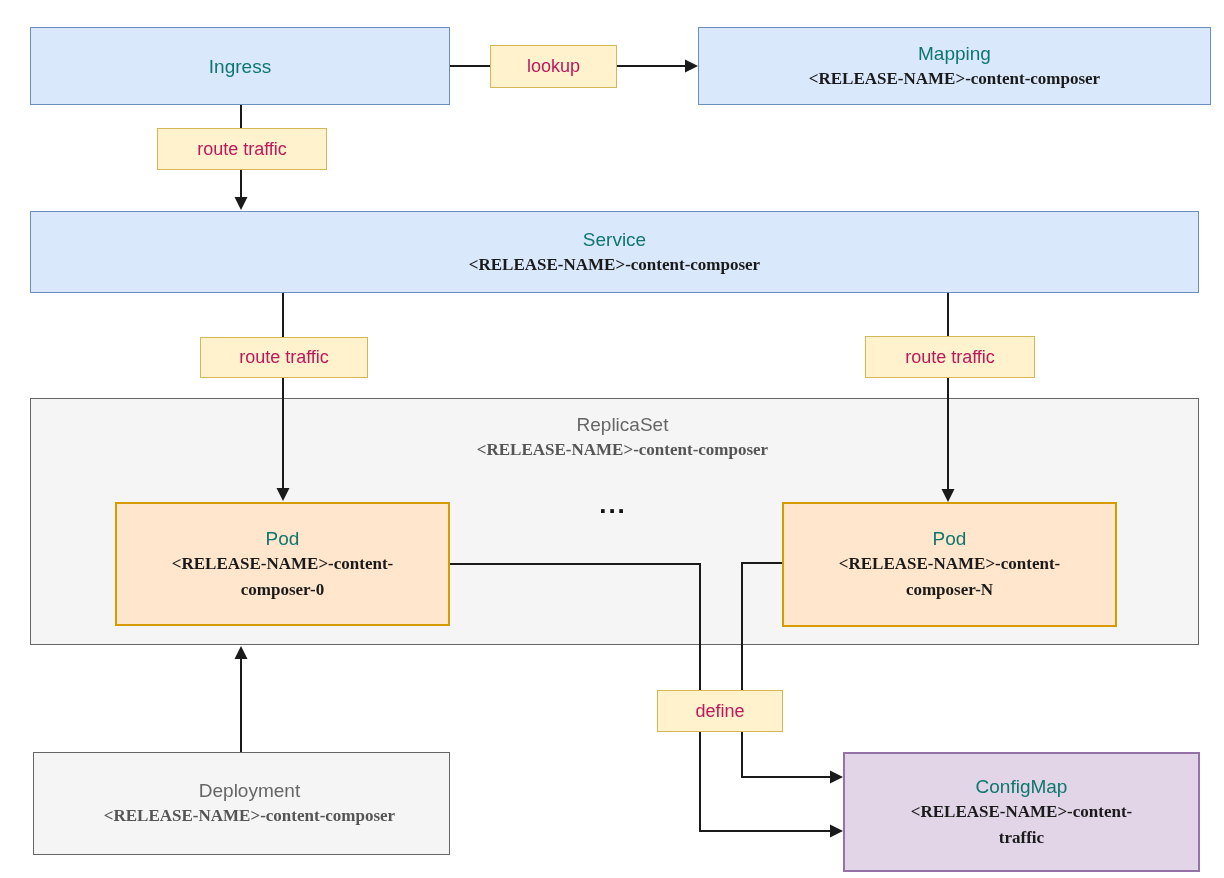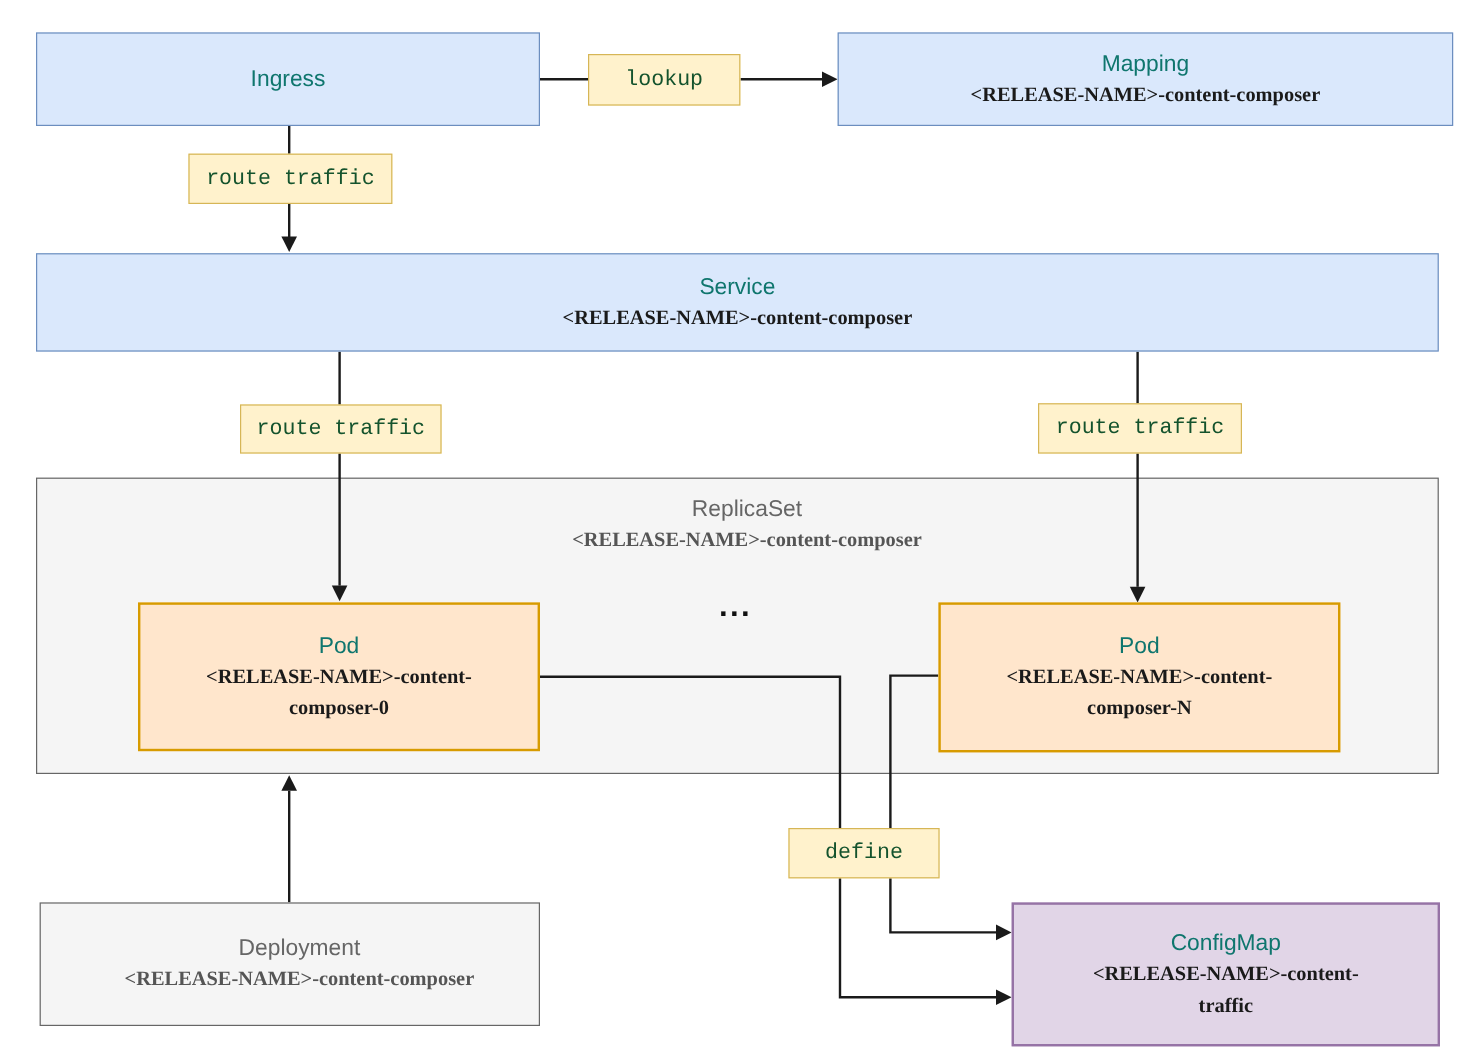--- a/index.html
+++ b/index.html
@@ -24,21 +24,21 @@
   .node.gray .title   { color:#666666; }
   .node.gray .subline { color:#555555; }
   .node.container { z-index:0; justify-content:flex-start; padding-top:13px; }
   .edges { position:absolute; left:0; top:0; width:1224px; height:878px; z-index:1; }
   .edges path { stroke:var(--edge,#1a1a1a); stroke-width:2; fill:none; }
   .edges polygon { fill:var(--edge,#1a1a1a); stroke:none; }
   .elabel {
     position:absolute; z-index:3; box-sizing:border-box;
     background:var(--label-fill,#fff2cc); border:1.5px solid var(--label-border,#d6b656);
     display:flex; align-items:center; justify-content:center;
-    font-size:18px; color:#14532d; white-space:nowrap;font-family:Liberation Mono, monospace;
+    font-size:18px; color:#be185d; white-space:nowrap;
   }
   .ellipsis {
     position:absolute; z-index:2; font-weight:bold; font-size:26px; color:#111111;
     letter-spacing:2px; text-align:center;
   }
 </style>
 </head>
 <body>
 
 <div class="canvas">

